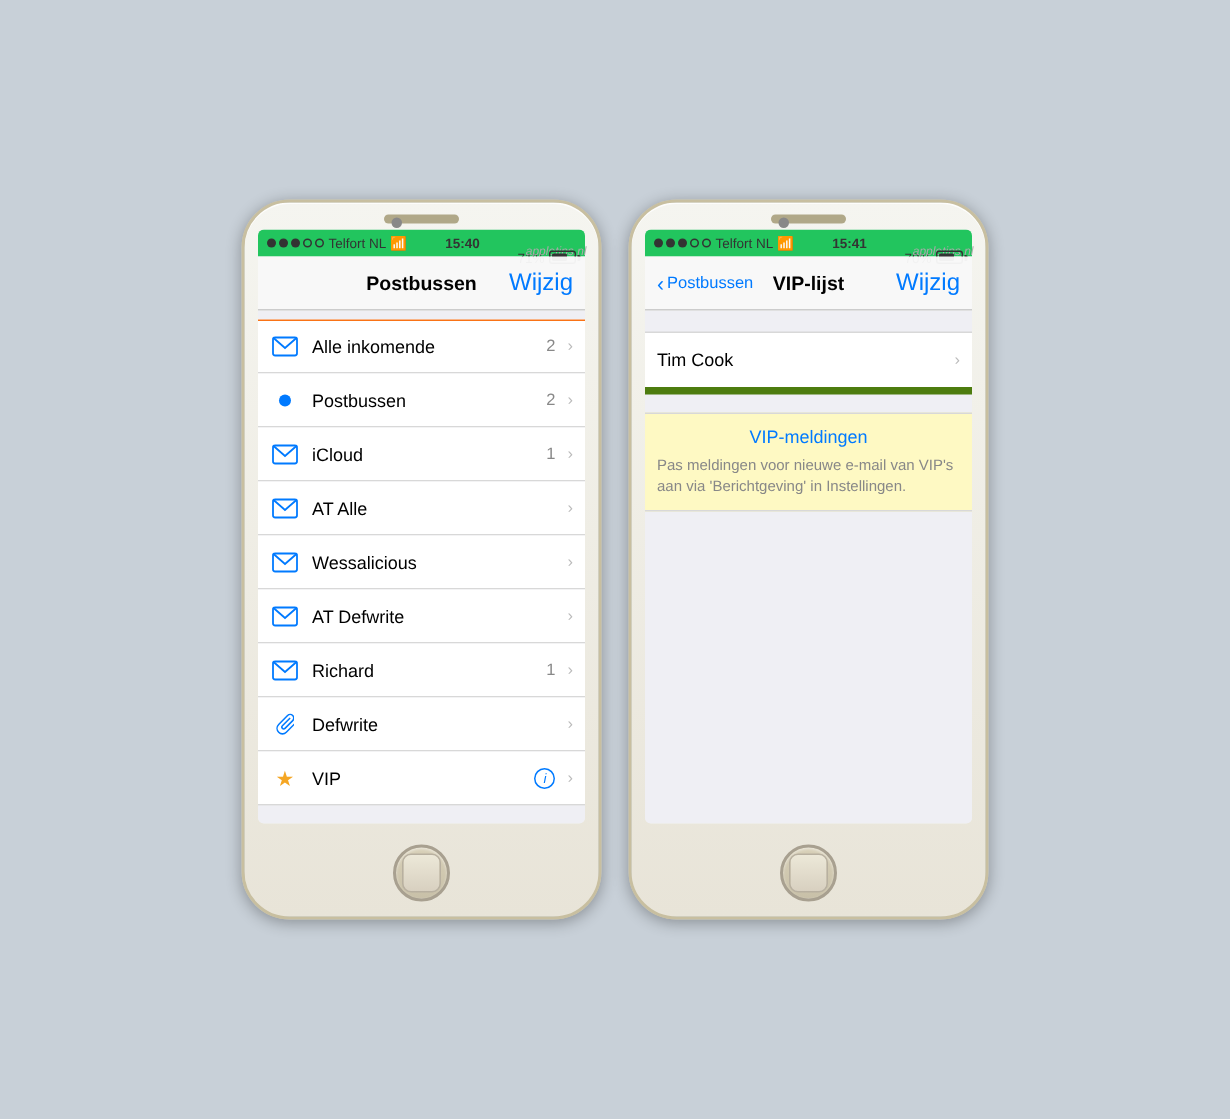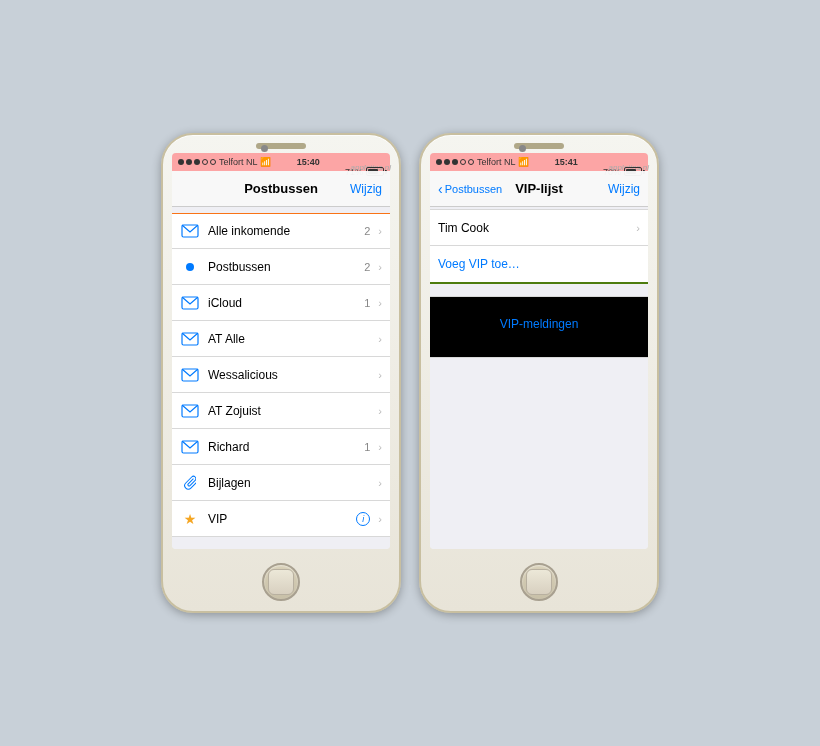--- a/index.html
+++ b/index.html
@@ -67,21 +67,21 @@
       background: #f2f2f2;
       border-radius: 4px;
       overflow: hidden;
       display: flex;
       flex-direction: column;
       margin: 0 11px;
       margin-bottom: 8px;
     }
 
     .status-bar {
-      background: #fca5a5;
+      background: #22c55e;
       height: 18px;
       display: flex;
       align-items: center;
       justify-content: space-between;
       padding: 0 6px;
       font-size: 9px;
       color: #333;
       flex-shrink: 0;
     }
 
@@ -162,21 +162,21 @@
 
     .nav-title {
       font-size: 13px;
       font-weight: bold;
       color: #000;
     }
 
     .nav-right {
       position: absolute;
       right: 8px;
-      font-size: 12px;
+      font-size: 16px;
       color: #007aff;
     }
 
     .nav-left {
       position: absolute;
       left: 8px;
       font-size: 11px;
       color: #007aff;
       display: flex;
       align-items: center;
@@ -324,22 +324,22 @@
       right: 8px;
       font-size: 8px;
       color: #aaa;
       font-style: italic;
     }
 
     
     .vip-section {
       background: #f97316;
       border-top: 1px solid #d8d8d8;
-      border-bottom: 2px solid #4d7c0f;
-      margin-top: 2px;
+      border-bottom: 5px solid #4d7c0f;
+      margin-top: 14px;
     }
 
     .vip-item {
       height: 36px;
       display: flex;
       align-items: center;
       padding: 0 8px;
       border-bottom: 1px solid #d8d8d8;
       background: white;
     }
@@ -355,24 +355,24 @@
     }
 
     .vip-item-add {
       flex: 1;
       font-size: 12px;
       color: #007aff;
     }
 
     .vip-info-section {
       margin-top: 12px;
-      background: #000000;
+      background: #fef9c3;
       border-top: 1px solid #d8d8d8;
       border-bottom: 1px solid #d8d8d8;
-      padding: 20px;
+      padding: 8px;
     }
 
     .vip-info-title {
       font-size: 12px;
       color: #007aff;
       text-align: center;
       margin-bottom: 6px;
     }
 
     .vip-info-text {
@@ -484,21 +484,21 @@
           <span class="mailbox-chevron">›</span>
         </div>
 
         <div class="mailbox-item">
           <div class="mailbox-icon">
             <svg class="envelope-svg" viewBox="0 0 18 14" fill="none" stroke="#007aff" stroke-width="1.2">
               <rect x="1" y="1" width="16" height="12" rx="1.5"></rect>
               <polyline points="1,1 9,8 17,1"></polyline>
             </svg>
           </div>
-          <span class="mailbox-label">AT Zojuist</span>
+          <span class="mailbox-label">AT Defwrite</span>
           <span class="mailbox-chevron">›</span>
         </div>
 
         <div class="mailbox-item">
           <div class="mailbox-icon">
             <svg class="envelope-svg" viewBox="0 0 18 14" fill="none" stroke="#007aff" stroke-width="1.2">
               <rect x="1" y="1" width="16" height="12" rx="1.5"></rect>
               <polyline points="1,1 9,8 17,1"></polyline>
             </svg>
           </div>
@@ -506,21 +506,21 @@
           <span class="mailbox-badge">1</span>
           <span class="mailbox-chevron">›</span>
         </div>
 
         <div class="mailbox-item">
           <div class="mailbox-icon">
             <svg viewBox="0 0 14 18" width="12" height="16" fill="none" stroke="#007aff" stroke-width="1.2">
               <path d="M12,7 L5,14 C3.3,15.7 0.7,15.7 -0.9,14 L-0.9,14 C-2.6,12.3 -2.6,9.7 -0.9,8 L6,1 C7.1,-0.1 8.9,-0.1 10,1 C11.1,2.1 11.1,3.9 10,5 L4,11 C3.4,11.6 2.6,11.6 2,11 C1.4,10.4 1.4,9.6 2,9 L8,3" transform="translate(3,1)"></path>
             </svg>
           </div>
-          <span class="mailbox-label">Bijlagen</span>
+          <span class="mailbox-label">Defwrite</span>
           <span class="mailbox-chevron">›</span>
         </div>
 
         <div class="mailbox-item">
           <div class="mailbox-icon">
             <span class="star-icon">★</span>
           </div>
           <span class="mailbox-label">VIP</span>
           <div class="info-icon">i</div>
           <span class="mailbox-chevron">›</span>
@@ -576,27 +576,25 @@
       </div>
 
       <div class="content">
         <div class="vip-section">
 
           <div class="vip-item">
             <span class="vip-item-name">Tim Cook</span>
             <span class="mailbox-chevron">›</span>
           </div>
 
-          <div class="vip-item">
-            <span class="vip-item-add">Voeg VIP toe…</span>
-          </div>
         </div>
 
         <div class="vip-info-section">
           <div class="vip-info-title">VIP-meldingen</div>
+          <div class="vip-info-text">Pas meldingen voor nieuwe e-mail van VIP's aan via 'Berichtgeving' in Instellingen.</div>
         </div>
       </div>
     </div>
 
     <div class="phone-bottom">
       <div class="home-button">
         <div class="home-inner"></div>
       </div>
     </div>
   </div>

